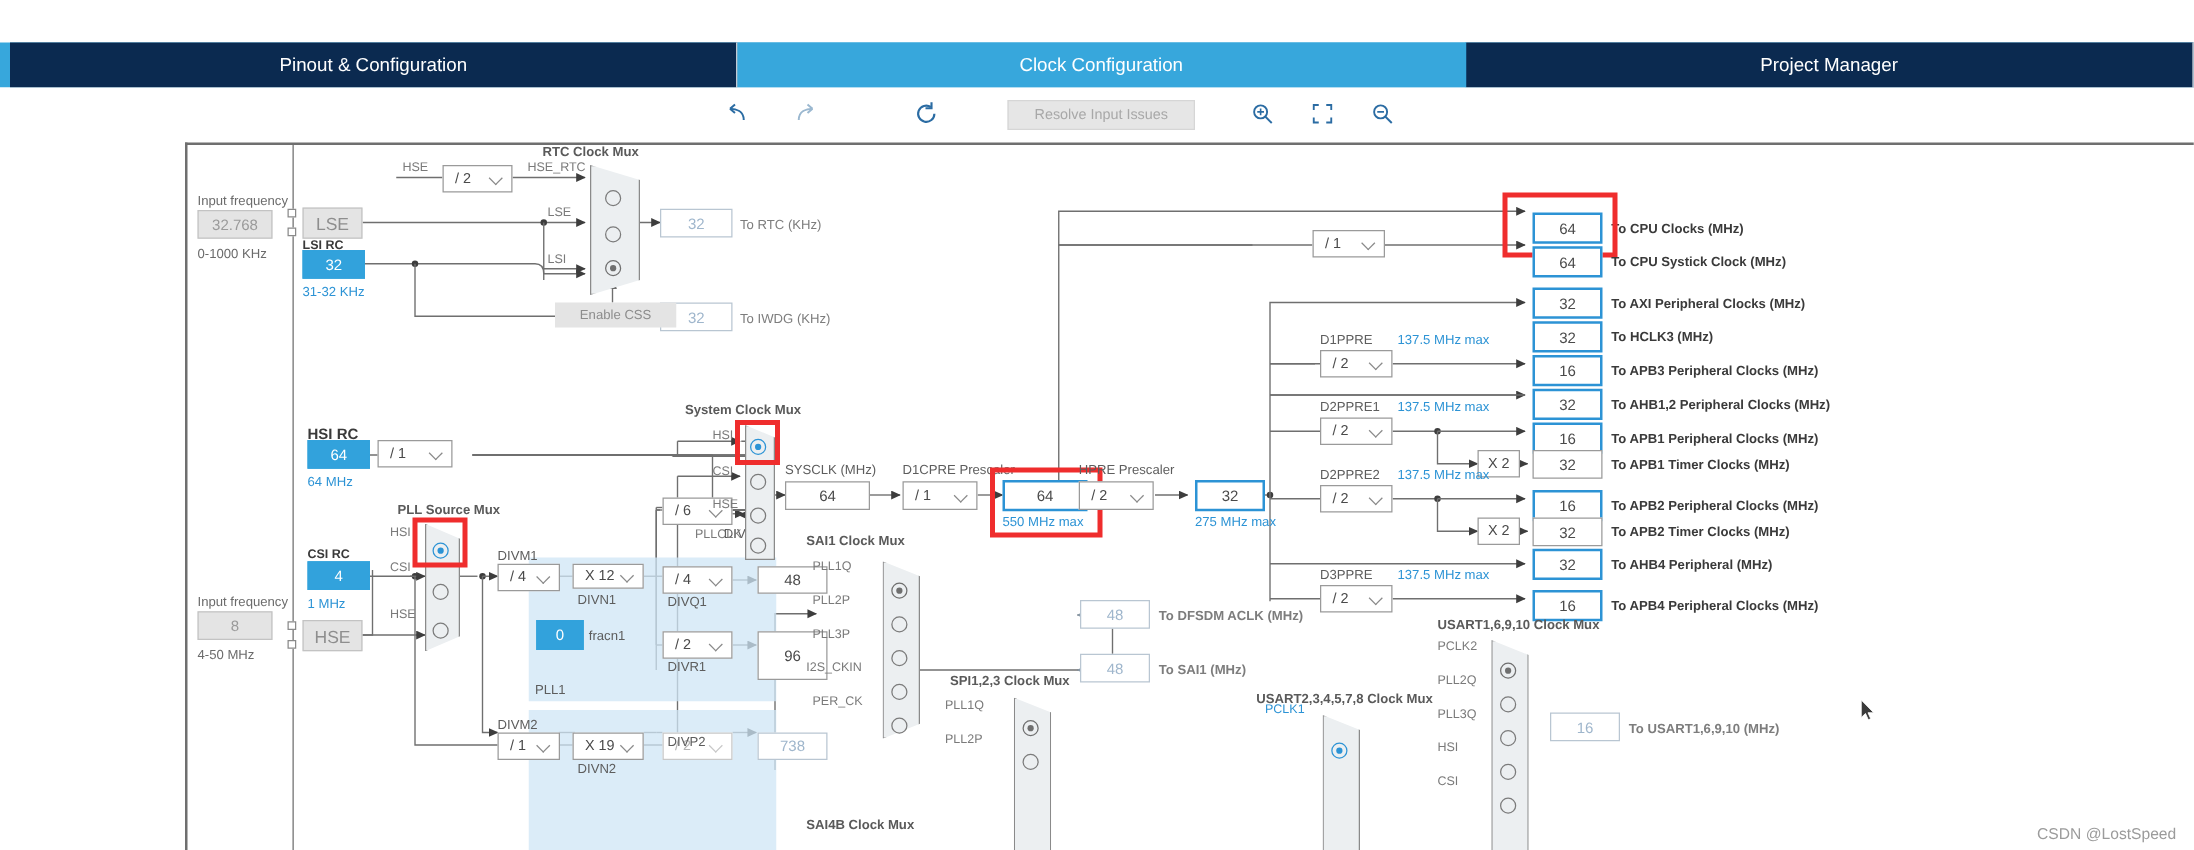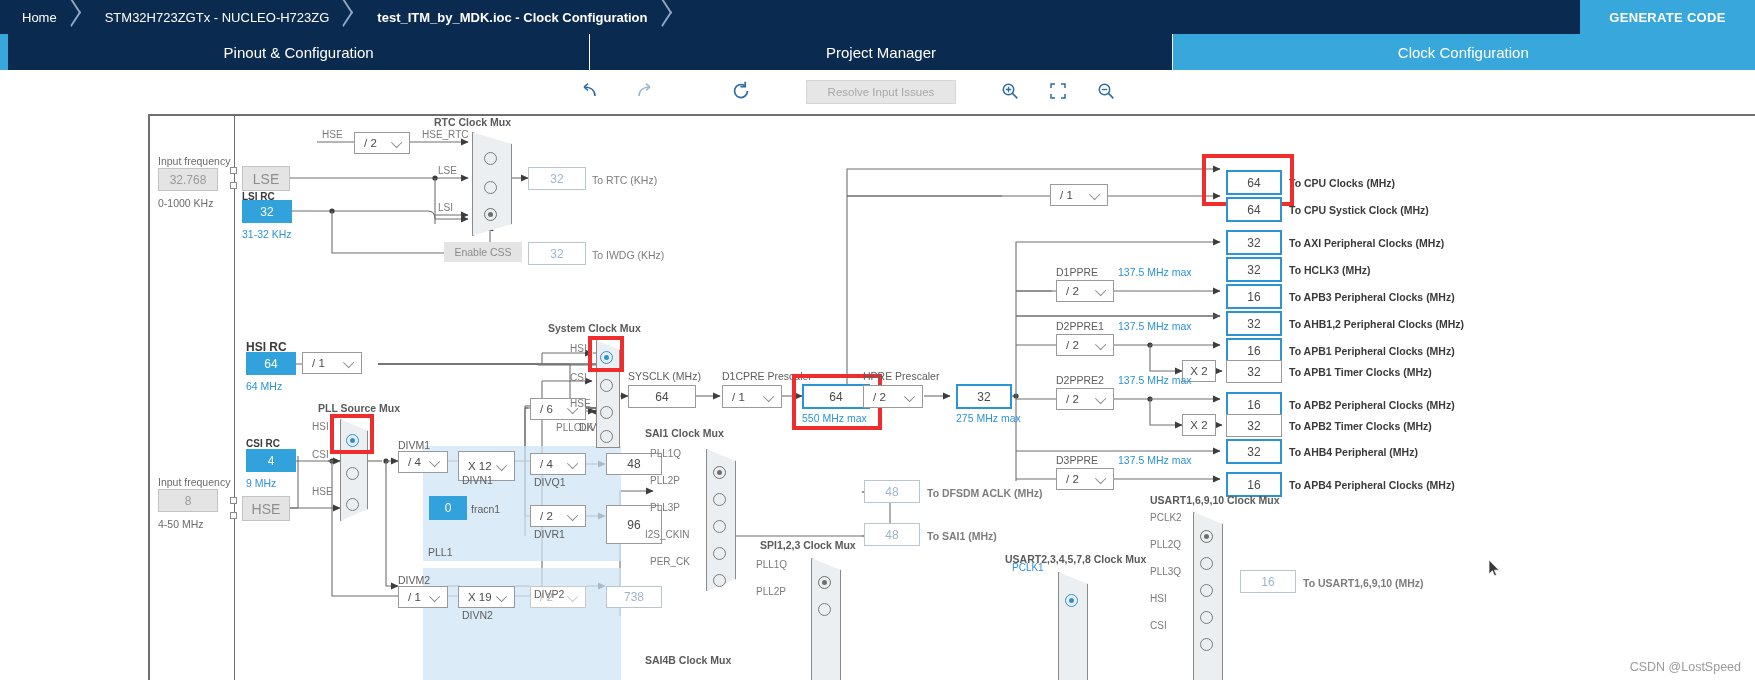--- a/index.html
+++ b/index.html
@@ -153,34 +153,25 @@
   .watermark{
     position:absolute;right:14px;bottom:6px;color:#9b9b9b;font-size:12.5px;
   }
   .cursor{position:absolute;left:1489px;top:560px;width:12px;height:18px;}
 </style>
 </head>
 <body>
 
 <div class="app">
 
-  <div class="breadcrumb-bar">
-    <div class="crumb home">Home</div>
-    <div class="crumb-sep"></div>
-    <div class="crumb">STM32H723ZGTx  -  NUCLEO-H723ZG</div>
-    <div class="crumb-sep"></div>
-    <div class="crumb active">test_ITM_by_MDK.ioc - Clock Configuration</div>
-    <div class="crumb-sep"></div>
-    <div class="gen-code">GENERATE CODE</div>
-  </div>
 
   <div class="tabbar">
     <div class="tab first">Pinout &amp; Configuration</div>
+    <div class="tab selected">Clock Configuration</div>
     <div class="tab">Project Manager</div>
-    <div class="tab selected">Clock Configuration</div>
   </div>
 
   <div class="toolbar">
     <div class="tb-icons">
       <div class="tb-ico">
         <svg width="20" height="18" viewBox="0 0 20 18">
             <path d="M15 14 C15 7 9 5 4 5" fill="none" stroke="#2b6ca3" stroke-width="1.6"></path>
             <path d="M4 5 L8 1.6 M4 5 L8 8.4" fill="none" stroke="#2b6ca3" stroke-width="1.6"></path>
           </svg>
       </div>
@@ -402,21 +393,21 @@
       <div class="lbl dark" style="left:96px;top:224px;font-size:12px;">HSI RC</div>
       <div class="box filled" style="left:96px;top:236px;width:50px;height:23px;">64</div>
       <div class="lbl blue" style="left:96px;top:264px;">64 MHz</div>
       <div class="sel" style="left:152px;top:236px;width:60px;height:22px;">
           <span>/ 1</span>
           <i class="chev"></i>
         </div>
 
       <div class="lbl dark" style="left:96px;top:322px;font-size:10px;">CSI RC</div>
       <div class="box filled" style="left:96px;top:333px;width:50px;height:23px;">4</div>
-      <div class="lbl blue" style="left:96px;top:361px;">9 MHz</div>
+      <div class="lbl blue" style="left:96px;top:361px;">1 MHz</div>
 
       <div class="lbl" style="left:8px;top:360px;">Input frequency</div>
       <div class="box gray" style="left:8px;top:373px;width:60px;height:23px;">8</div>
       <div class="lbl" style="left:8px;top:402px;">4-50 MHz</div>
       <div class="xtal-pin" style="left:80px;top:381px;"></div>
       <div class="xtal-pin" style="left:80px;top:396px;"></div>
       <div class="box gray" style="left:92px;top:380px;width:48px;height:25px;font-size:14px;color:#8e8e8e;">HSE</div>
 
       <div class="lbl sig" style="left:172px;top:13px;">HSE</div>
       <div class="sel" style="left:204px;top:16px;width:56px;height:22px;">
@@ -431,21 +422,21 @@
         <div class="radio" style="left:12px;top:20px;"></div>
         <div class="radio" style="left:12px;top:49px;"></div>
         <div class="radio ongray" style="left:12px;top:76px;"></div>
       </div>
       <div class="lbl sig" style="left:288px;top:49px;">LSE</div>
       <div class="lbl sig" style="left:288px;top:86px;">LSI</div>
       <div class="box ghost" style="left:378px;top:51px;width:58px;height:23px;">32</div>
       <div class="lbl out" style="left:442px;top:58px;color:#7d7d7d;font-weight:normal;">To RTC (KHz)</div>
       <div class="box ghost" style="left:378px;top:126px;width:58px;height:23px;">32</div>
       <div class="lbl out" style="left:442px;top:133px;color:#7d7d7d;font-weight:normal;">To IWDG (KHz)</div>
-      <div class="enable-css" style="left:294px;top:126px;width:78px;height:20px;">Enable CSS</div>
+      <div class="enable-css" style="left:294px;top:126px;width:97px;height:20px;">Enable CSS</div>
 
       <div class="lbl muxtitle" style="left:168px;top:286px;">PLL  Source Mux</div>
       <div class="mux tall" style="left:190px;top:303px;width:26px;height:100px;">
         <div class="shape"></div>
         <div class="radio on" style="left:6px;top:15px;"></div>
         <div class="radio" style="left:6px;top:48px;"></div>
         <div class="radio" style="left:6px;top:79px;"></div>
       </div>
       <div class="lbl sig" style="left:162px;top:305px;">HSI</div>
       <div class="lbl sig" style="left:162px;top:333px;">CSI</div>
@@ -454,21 +445,21 @@
 
       <div class="pllgroup" style="left:273px;top:330px;width:198px;height:115px;"></div>
       <div class="lbl" style="left:278px;top:430px;color:#5d5d5d;">PLL1</div>
 
       <div class="lbl" style="left:248px;top:323px;color:#5d5d5d;">DIVM1</div>
       <div class="sel" style="left:248px;top:335px;width:50px;height:22px;">
           <span>/ 4</span>
           <i class="chev"></i>
         </div>
 
-      <div class="sel" style="left:308px;top:335px;width:57px;height:30px;">
+      <div class="sel" style="left:308px;top:335px;width:57px;height:20px;">
           <span>X 12</span>
           <i class="chev"></i>
         </div>
       <div class="lbl" style="left:312px;top:358px;color:#5d5d5d;">DIVN1</div>
 
       <div class="box filled" style="left:279px;top:380px;width:38px;height:24px;">0</div>
       <div class="lbl" style="left:321px;top:387px;color:#5d5d5d;">fracn1</div>
 
       <div class="sel" style="left:380px;top:282px;width:56px;height:22px;">
           <span>/ 6</span>

